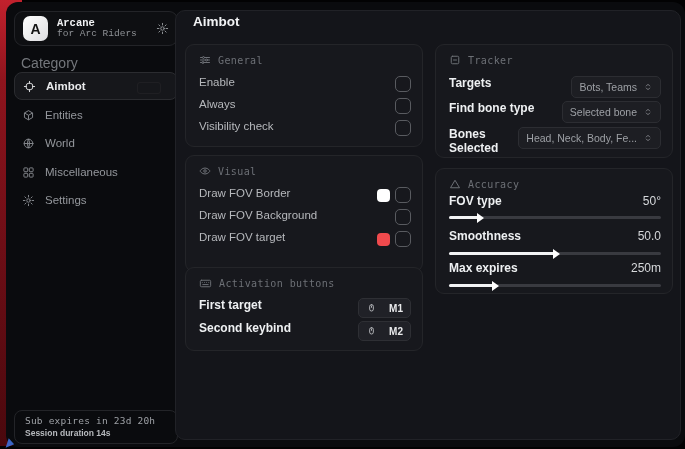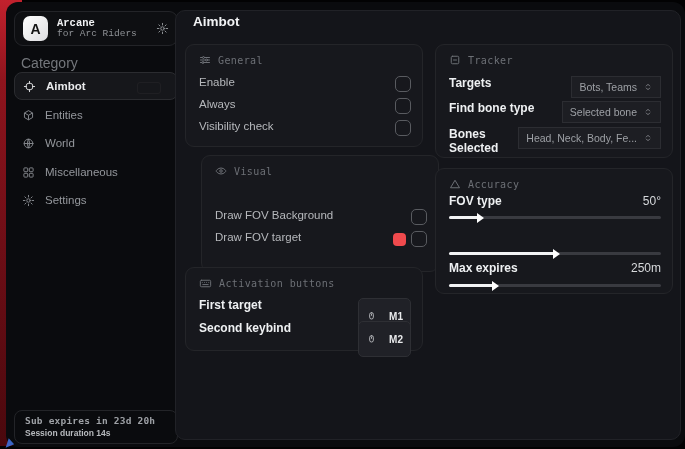--- a/index.html
+++ b/index.html
@@ -22,21 +22,21 @@
   .nav-item{position:absolute;left:8px;width:164px;height:28px;display:flex;align-items:center;
          padding:0 0 0 8px;box-sizing:border-box;border-radius:8px;color:#94979c;font-size:11.5px;cursor:pointer;}
   .nav-item .nicon{display:flex;width:14px;color:#85888d;}
   .nav-item span.nlabel{margin-left:9px;}
   .nav-item.active{background:#16171b;border:1px solid #2b2c30;color:#e9eaec;font-weight:600;}
   .nav-item.active .nicon{color:#d8d9db;}
   .hint-badge{position:absolute;right:16px;top:9px;width:22px;height:10px;border:1px solid #232427;
          border-radius:3px;opacity:.7;}
   .sub-card{position:absolute;left:8px;top:408px;width:164px;height:34px;border:1px solid #232428;
          border-radius:8px;box-sizing:border-box;padding:4px 10px;}
-  .sub-line1{font-family:"DejaVu Sans Mono",monospace;font-size:9.5px;color:#9ea1a6;letter-spacing:.2px;font-weight:bold;}
+  .sub-line1{font-family:"DejaVu Sans Mono",monospace;font-size:9.5px;color:#9ea1a6;letter-spacing:.2px;}
   .sub-line2{font-size:8.5px;font-weight:700;color:#b7babe;margin-top:2px;}
   .cursor-artifact{position:absolute;left:1px;top:437px;width:0;height:0;
          border-left:7px solid #3f6fd8;border-top:4px solid transparent;border-bottom:6px solid transparent;
          transform:rotate(18deg);opacity:.9;}
 
   
   .main-panel{position:absolute;left:175px;top:10px;width:506px;height:430px;background:#14151a;
          border:1px solid #212227;border-radius:10px;box-sizing:border-box;}
   .page-title{position:absolute;left:193px;top:14px;font-size:13.5px;font-weight:700;color:#f2f3f5;}
 
@@ -45,24 +45,24 @@
          font-family:"DejaVu Sans Mono",monospace;font-size:10px;color:#6d7076;letter-spacing:.4px;}
   .card-head .hicon{display:flex;color:#6d7076;}
 
   .crow{position:absolute;left:13px;right:11px;height:18px;display:flex;align-items:flex-start;justify-content:space-between;}
   .row-label{font-size:11.5px;color:#b6b8bc;}
   .row-label.strong{font-size:12px;font-weight:700;color:#eef0f2;}
   .ctrls{display:flex;align-items:center;gap:5px;}
   .checkbox{width:14px;height:14px;border:1.5px solid #595b60;border-radius:5px;background:transparent;cursor:pointer;}
   .swatch{width:13px;height:13px;border-radius:4px;cursor:pointer;}
 
-  .pill-btn{display:flex;align-items:center;gap:6px;height:20px;padding:0 7px;border-radius:0;
+  .pill-btn{display:flex;align-items:center;gap:6px;height:20px;padding:0 7px;border-radius:5px;
          background:#1d1e23;border:1px solid #2c2d32;color:#9da0a5;font-size:10.5px;cursor:pointer;white-space:nowrap;}
   .pill-btn .picon{display:flex;color:#85888d;}
-  .key-btn{display:flex;align-items:center;gap:12px;height:18px;padding:8px 7px;border-radius:5px;
+  .key-btn{display:flex;align-items:center;gap:12px;height:18px;padding:0 7px;border-radius:5px;
          background:#202127;border:1px solid #2e2f34;color:#e9eaec;font-size:10px;font-weight:700;cursor:pointer;}
   .key-btn .picon{display:flex;color:#bcbec2;}
 
   .val{font-size:12px;color:#d6d8db;}
   .slider{position:absolute;left:13px;right:11px;height:3px;background:#393a40;border-radius:2px;cursor:pointer;}
   .slider-fill{height:3px;background:#f2f3f4;border-radius:2px;}
   .slider-thumb{position:absolute;top:-3.5px;width:0;height:0;margin-left:-2px;
          border-top:5px solid transparent;border-bottom:5px solid transparent;border-left:7px solid #ffffff;cursor:grab;}
 
   svg{display:block;}
@@ -172,29 +172,36 @@
     <div class="crow" style="top:53px">
       <span class="row-label">Always</span>
       <span class="checkbox"></span>
     </div>
     <div class="crow" style="top:75px">
       <span class="row-label">Visibility check</span>
       <span class="checkbox"></span>
     </div>
   </div>
 
-  <div class="card" style="left:201px;top:155px;width:238px;height:117px">
+  <div class="card" style="left:185px;top:155px;width:238px;height:117px">
     <div class="card-head">
       <span class="hicon">
         <svg width="12" height="12" viewBox="0 0 24 24" fill="none" stroke="currentColor" stroke-width="2">
           <path d="M2 12s3.5-6 10-6 10 6 10 6-3.5 6-10 6-10-6-10-6z"></path>
             <circle cx="12" cy="12" r="2.5"></circle>
         </svg>
       </span>
       <span>Visual</span>
+    </div>
+    <div class="crow" style="top:31px">
+      <span class="row-label">Draw FOV Border</span>
+      <span class="ctrls">
+        <span class="swatch" style="background: rgb(255, 255, 255);"></span>
+        <span class="checkbox"></span>
+      </span>
     </div>
     <div class="crow" style="top:53px">
       <span class="row-label">Draw FOV Background</span>
       <span class="checkbox"></span>
     </div>
     <div class="crow" style="top:75px">
       <span class="row-label">Draw FOV target</span>
       <span class="ctrls">
         <span class="swatch" style="background: rgb(240, 74, 77);"></span>
         <span class="checkbox"></span>
@@ -295,20 +302,24 @@
 
     <div class="crow" style="top:25px;height:16px">
       <span class="row-label strong">FOV type</span>
       <span class="val">50°</span>
     </div>
     <div class="slider" style="top:47px">
       <div class="slider-fill" style="width: 14%;"></div>
       <div class="slider-thumb" style="left: 14%;"></div>
     </div>
 
+    <div class="crow" style="top:60px;height:16px">
+      <span class="row-label strong">Smoothness</span>
+      <span class="val">50.0</span>
+    </div>
     <div class="slider" style="top:83px">
       <div class="slider-fill" style="width: 50%;"></div>
       <div class="slider-thumb" style="left: 50%;"></div>
     </div>
 
     <div class="crow" style="top:92px;height:16px">
       <span class="row-label strong">Max expires</span>
       <span class="val">250m</span>
     </div>
     <div class="slider" style="top:115px">

